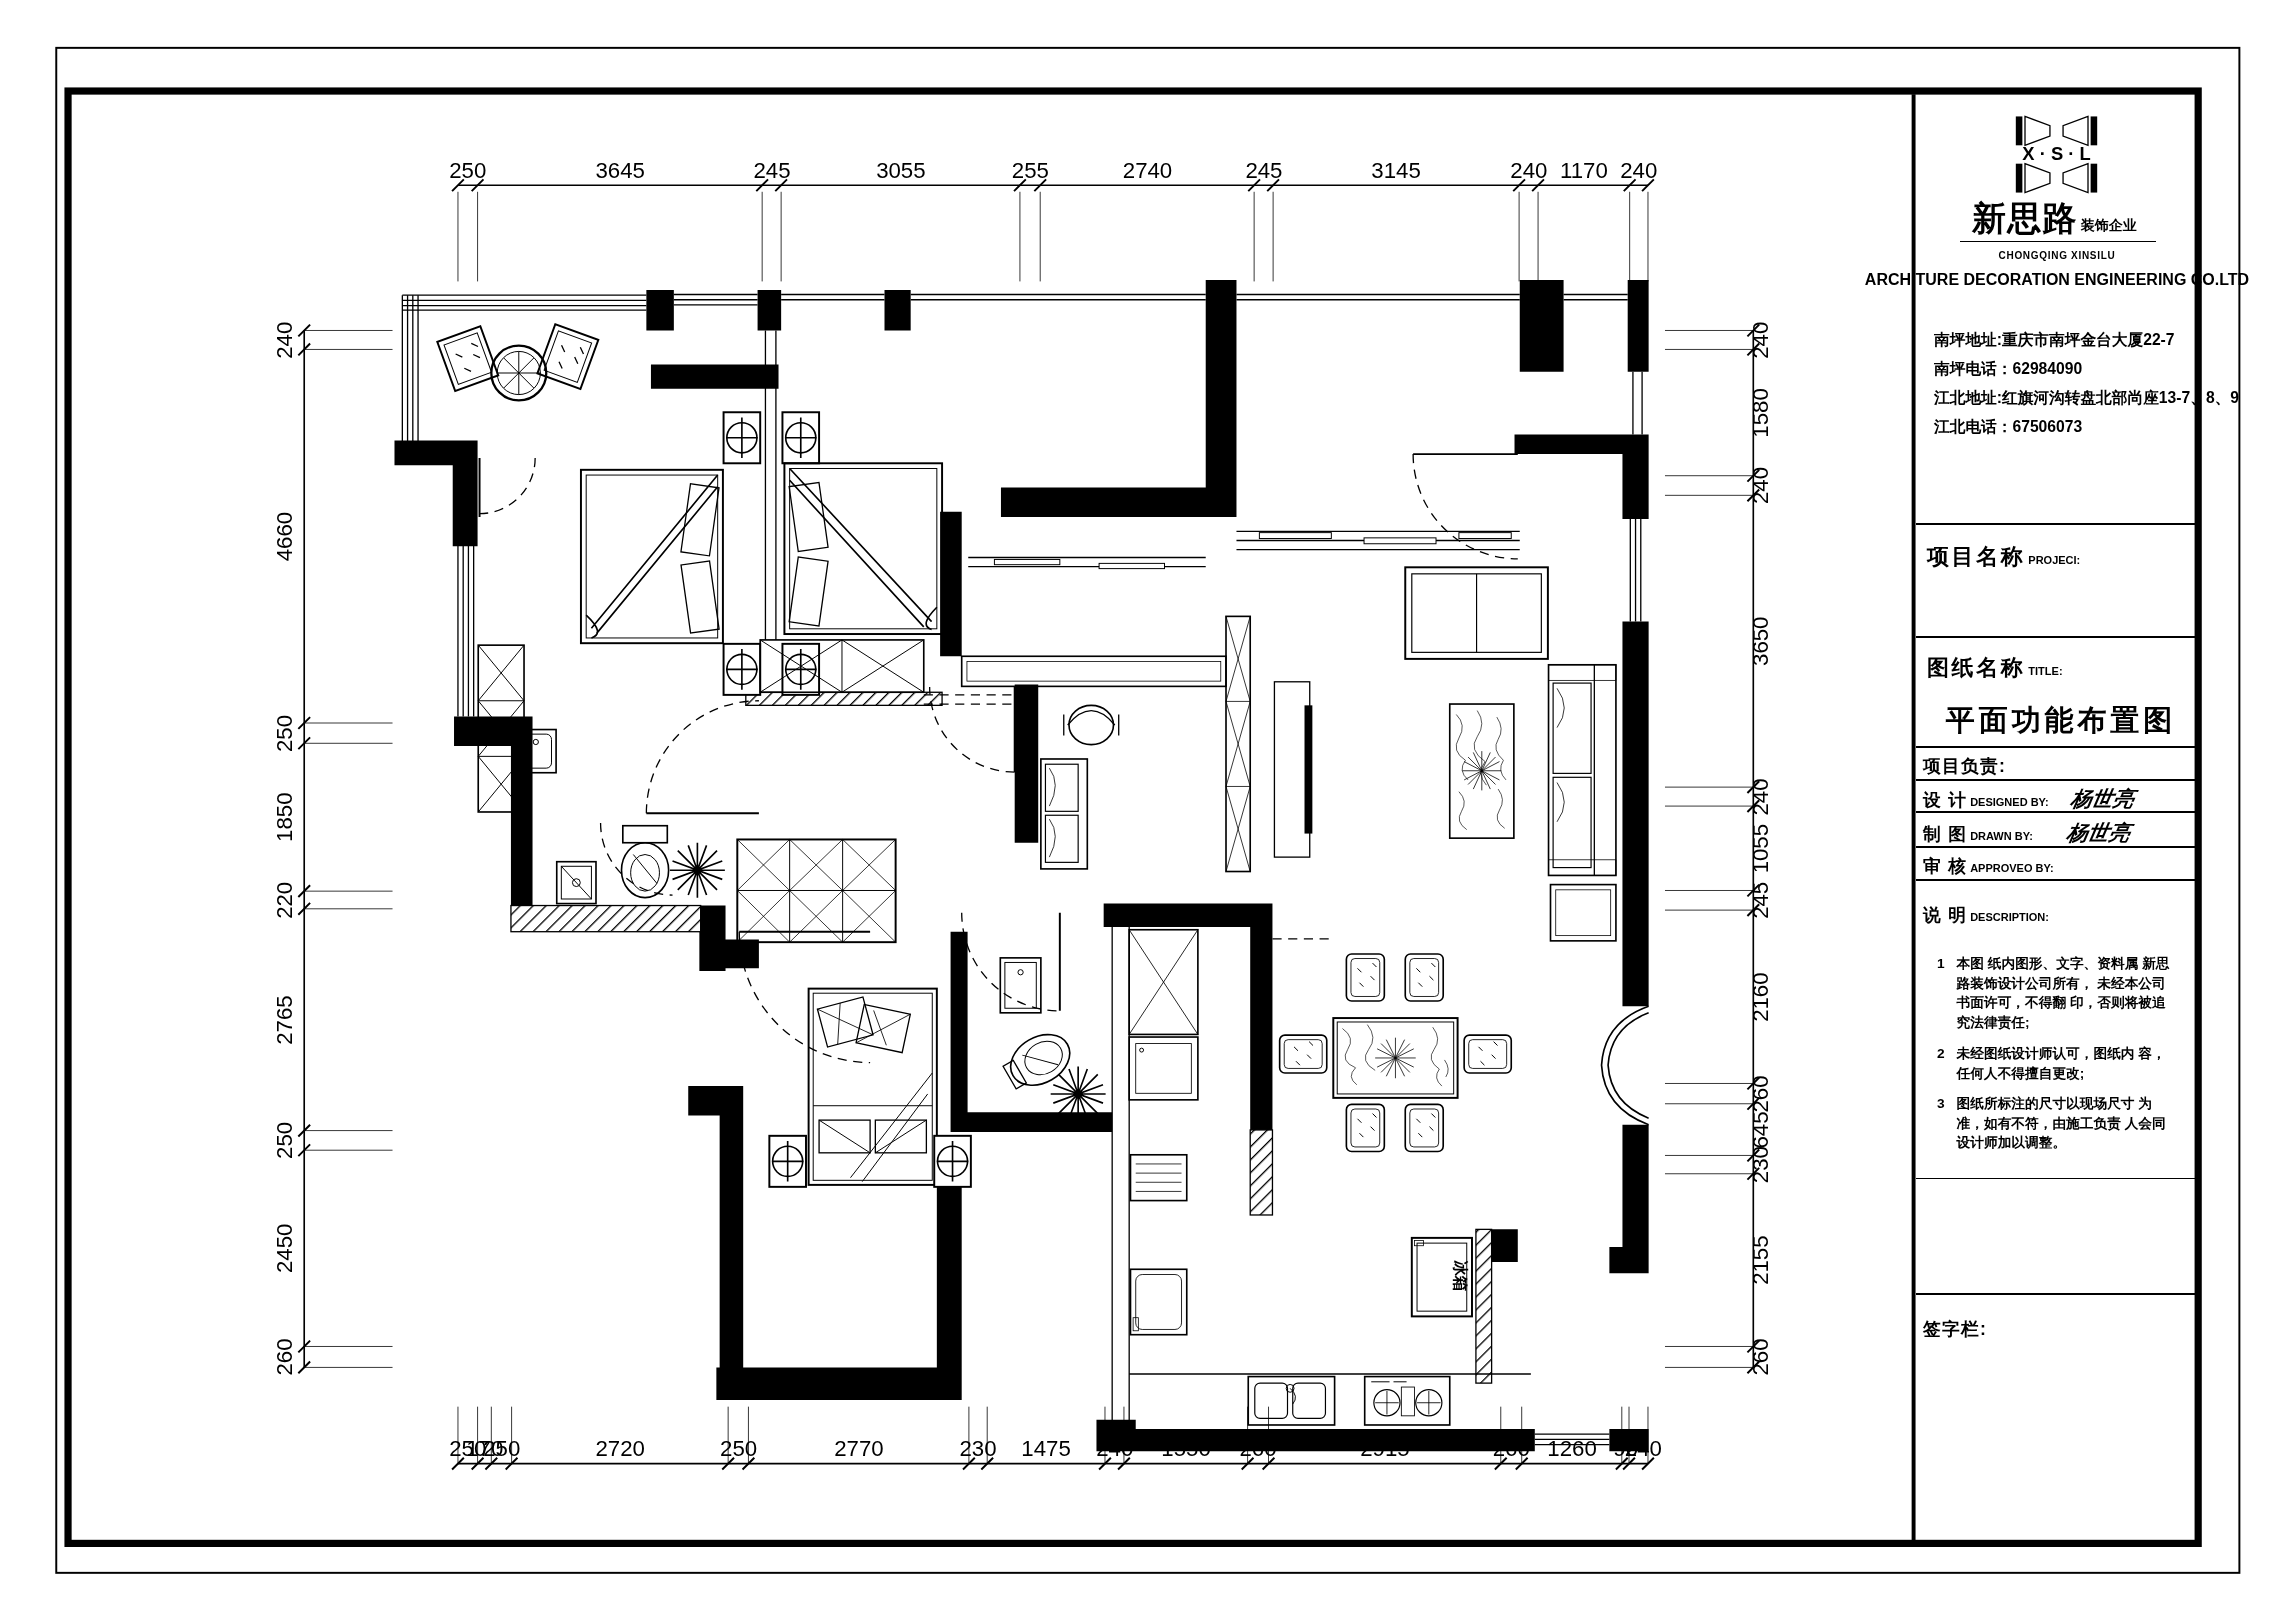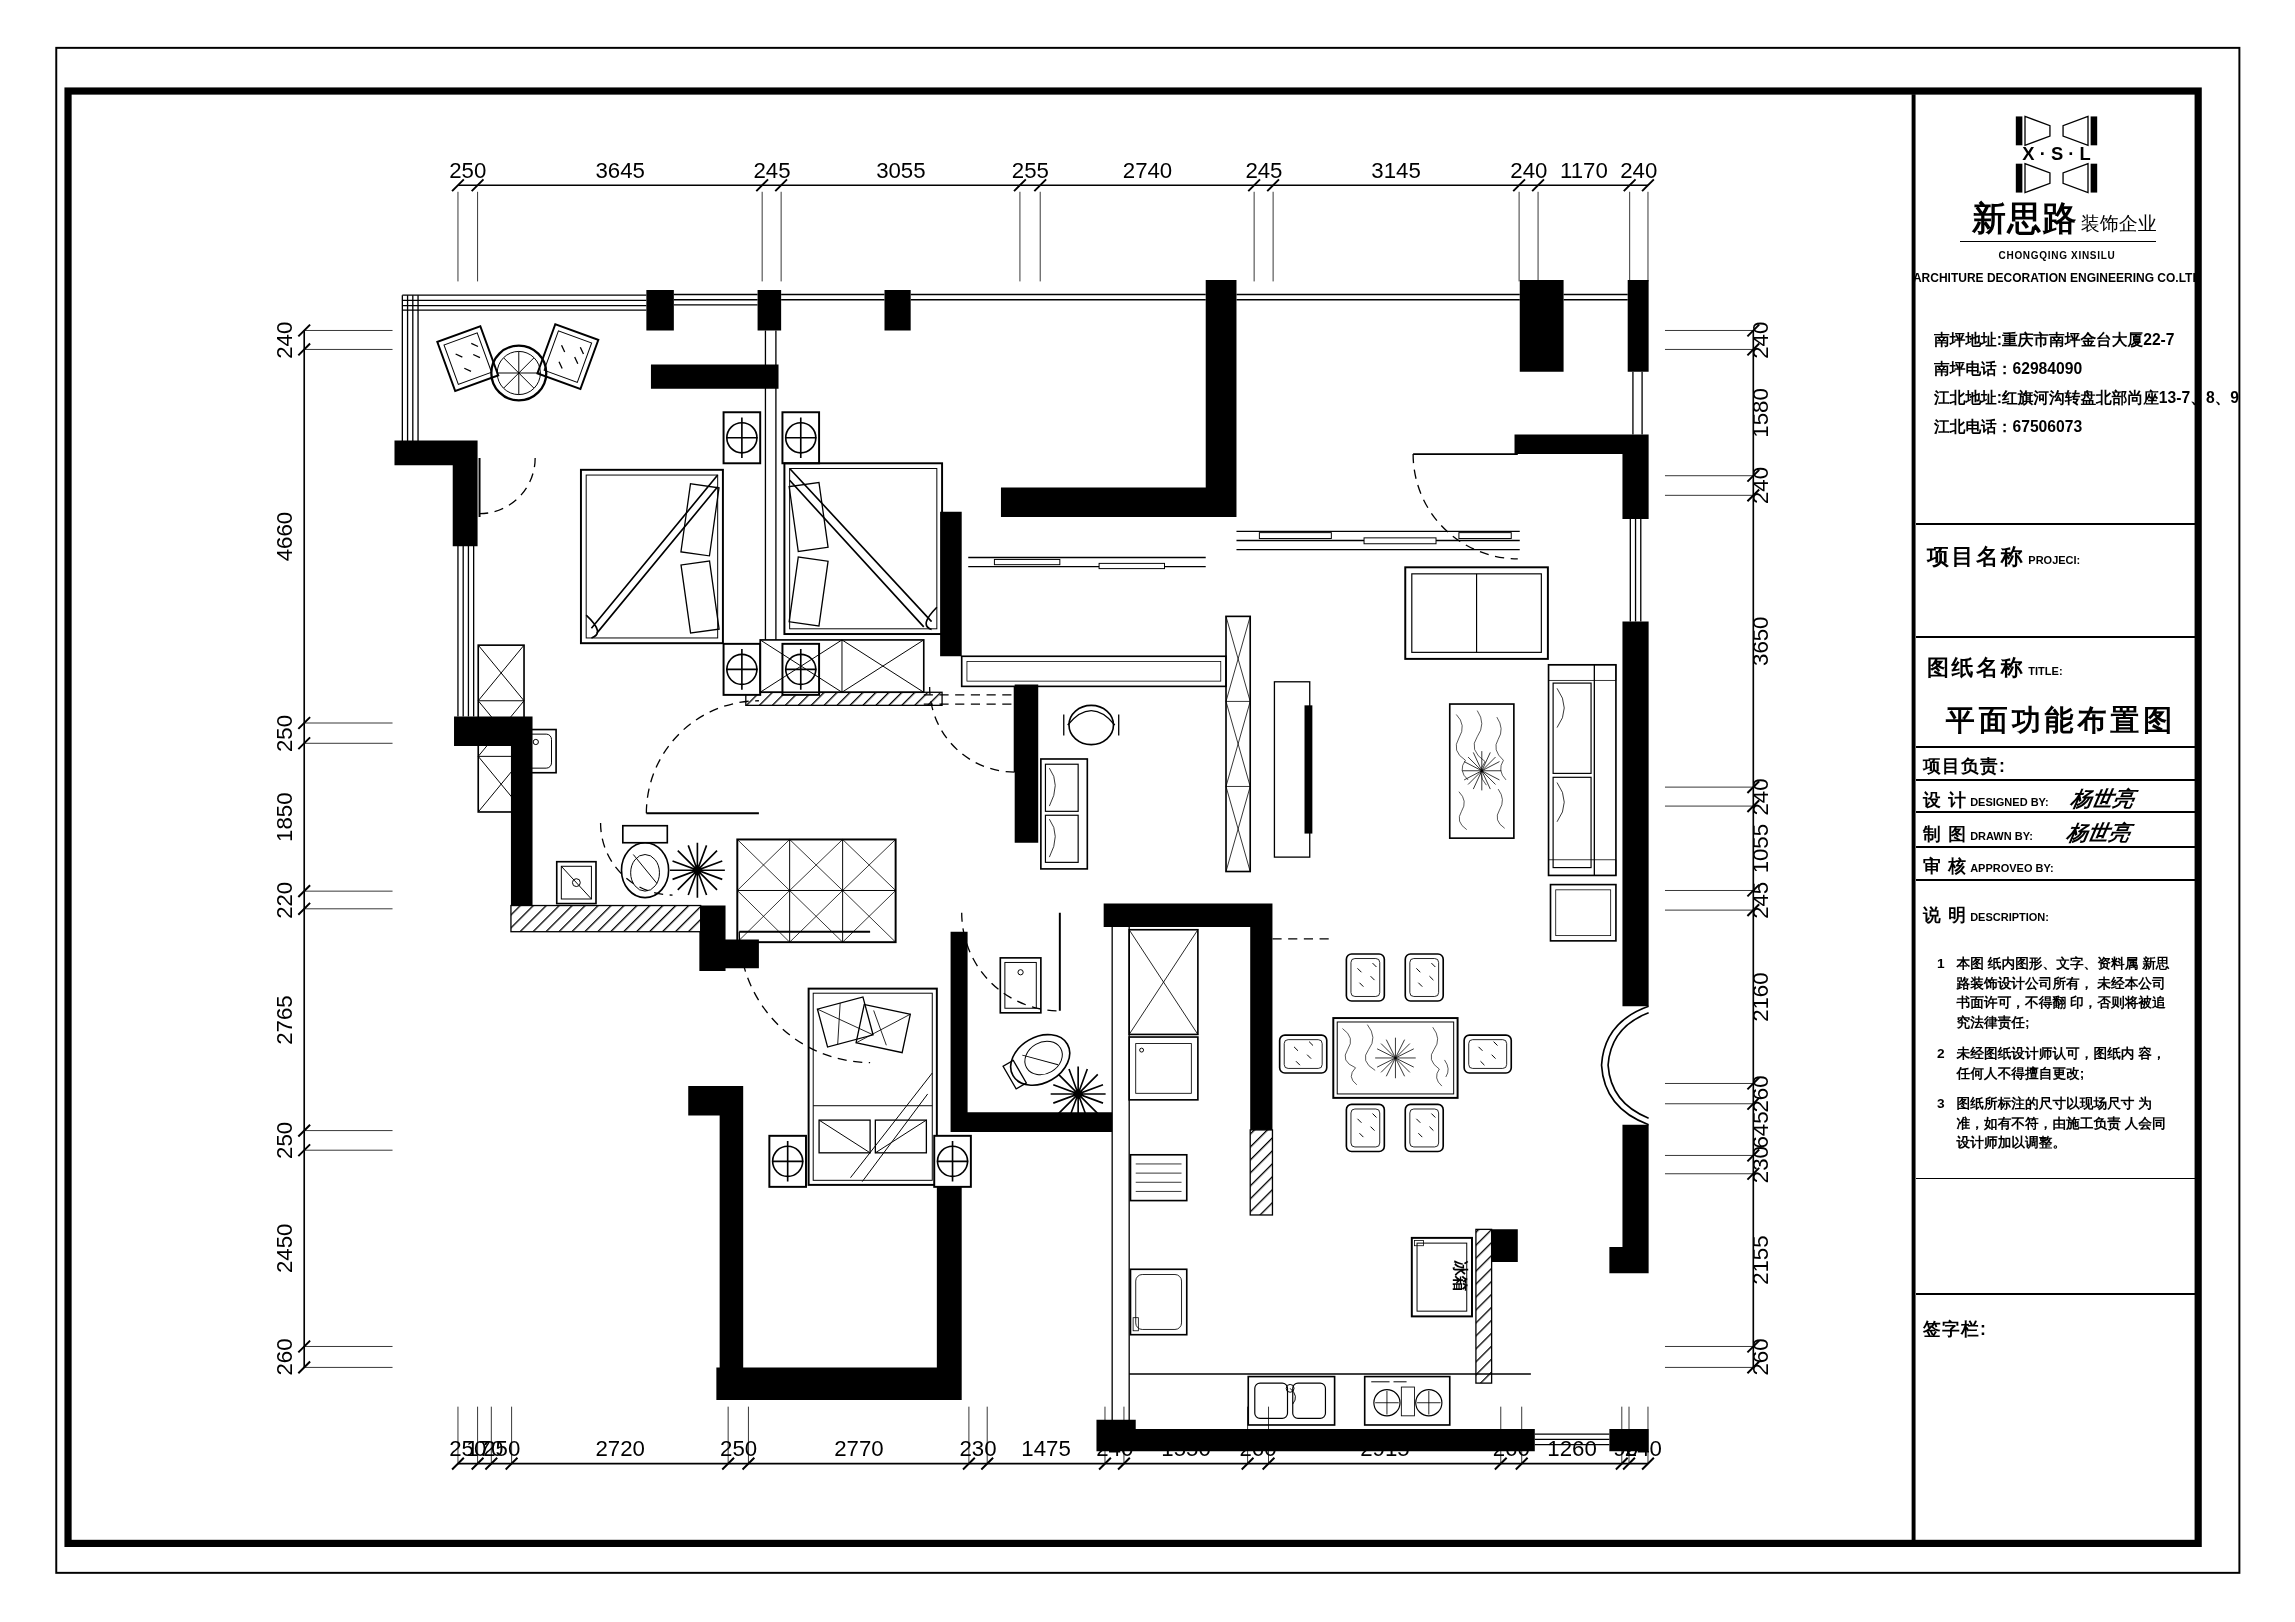--- a/index.html
+++ b/index.html
@@ -2,21 +2,21 @@
 <html style="font-size:10.5px"><head>
 <meta charset="utf-8">
 <style>
   html,body{margin:0;padding:0;background:#fff;}
   #sheet{position:relative;width:2295px;height:1584px;background:#ffffff;
          font-family:"Liberation Sans",sans-serif;color:#000;overflow:hidden;}
   #plan-svg{position:absolute;left:0;top:0;}
   .tb-abs{position:absolute;white-space:nowrap;}
   .hline{position:absolute;height:0;border-top:2px solid #000;}
   .logo-cn{font-size:34px;font-weight:bold;letter-spacing:1.3px;}
-  .logo-cn-small{font-size:19px;font-weight:normal;}
+  .logo-cn-small{font-size:14px;font-weight:bold;}
   .logo-en{font-size:10px;font-weight:bold;letter-spacing:0.7px;}
   .addr{font-size:15.7px;font-weight:bold;line-height:26px;white-space:nowrap;margin-left:11px;}
   .lbl-big{font-size:22px;font-weight:bold;letter-spacing:2.6px;}
   .lbl-en{font-size:11px;font-weight:bold;}
   .sheet-title{font-size:29px;font-weight:bold;letter-spacing:3.9px;}
   .row-lbl{font-size:17.7px;font-weight:bold;letter-spacing:1.3px;}
   .name-italic{font-size:21px;font-weight:bold;font-style:italic;transform:skewX(-10deg);display:inline-block;}
   .note{position:absolute;display:flex;width:241px;font-size:13.7px;font-weight:bold;line-height:19.6px;white-space:normal;}
   .note .no{width:19.6px;flex:0 0 19.6px;}
   svg text{font-family:"Liberation Sans",sans-serif;}
@@ -414,21 +414,21 @@
     <rect x="132" y="74" width="10" height="44" fill="#000"></rect>
     <polygon points="128,74 90,88 90,104 128,118" fill="none" stroke="#000" stroke-width="2"></polygon>
     <text x="80" y="68" text-anchor="middle" font-size="28" font-weight="bold" font-family="Liberation Serif, serif">X · S · L</text>
   </svg>
   <div class="tb-abs" style="left:1972px;top:196px;">
     <span class="logo-cn">新思路</span>
     <span class="logo-cn-small">装饰企业</span>
   </div>
   <div class="hline" style="left:1960px;top:241px;width:196px;border-top-width:1.3px;"></div>
   <div class="tb-abs logo-en" style="left:2057px;top:250px;transform:translateX(-50%);">CHONGQING XINSILU</div>
-  <div class="tb-abs" style="left:2057px;top:271px;transform:translateX(-50%);font-size:12px;font-weight:bold;">ARCHITURE DECORATION ENGINEERING CO.LTD</div>
+  <div class="tb-abs" style="left:2057px;top:271px;transform:translateX(-50%);font-size:16px;font-weight:bold;">ARCHITURE DECORATION ENGINEERING CO.LTD</div>
 
   <div class="tb-abs addr" style="left:1923px;top:327px;">南坪地址:重庆市南坪金台大厦22-7</div>
   <div class="tb-abs addr" style="left:1923px;top:356px;">南坪电话：62984090</div>
   <div class="tb-abs addr" style="left:1923px;top:385px;">江北地址:红旗河沟转盘北部尚座13-7、8、9</div>
   <div class="tb-abs addr" style="left:1923px;top:414px;">江北电话：67506073</div>
 
   <div class="hline" style="left:1916px;top:523px;width:283px;"></div>
 
   <div class="tb-abs" style="left:1927px;top:542px;">
     <span class="lbl-big">项目名称</span>

